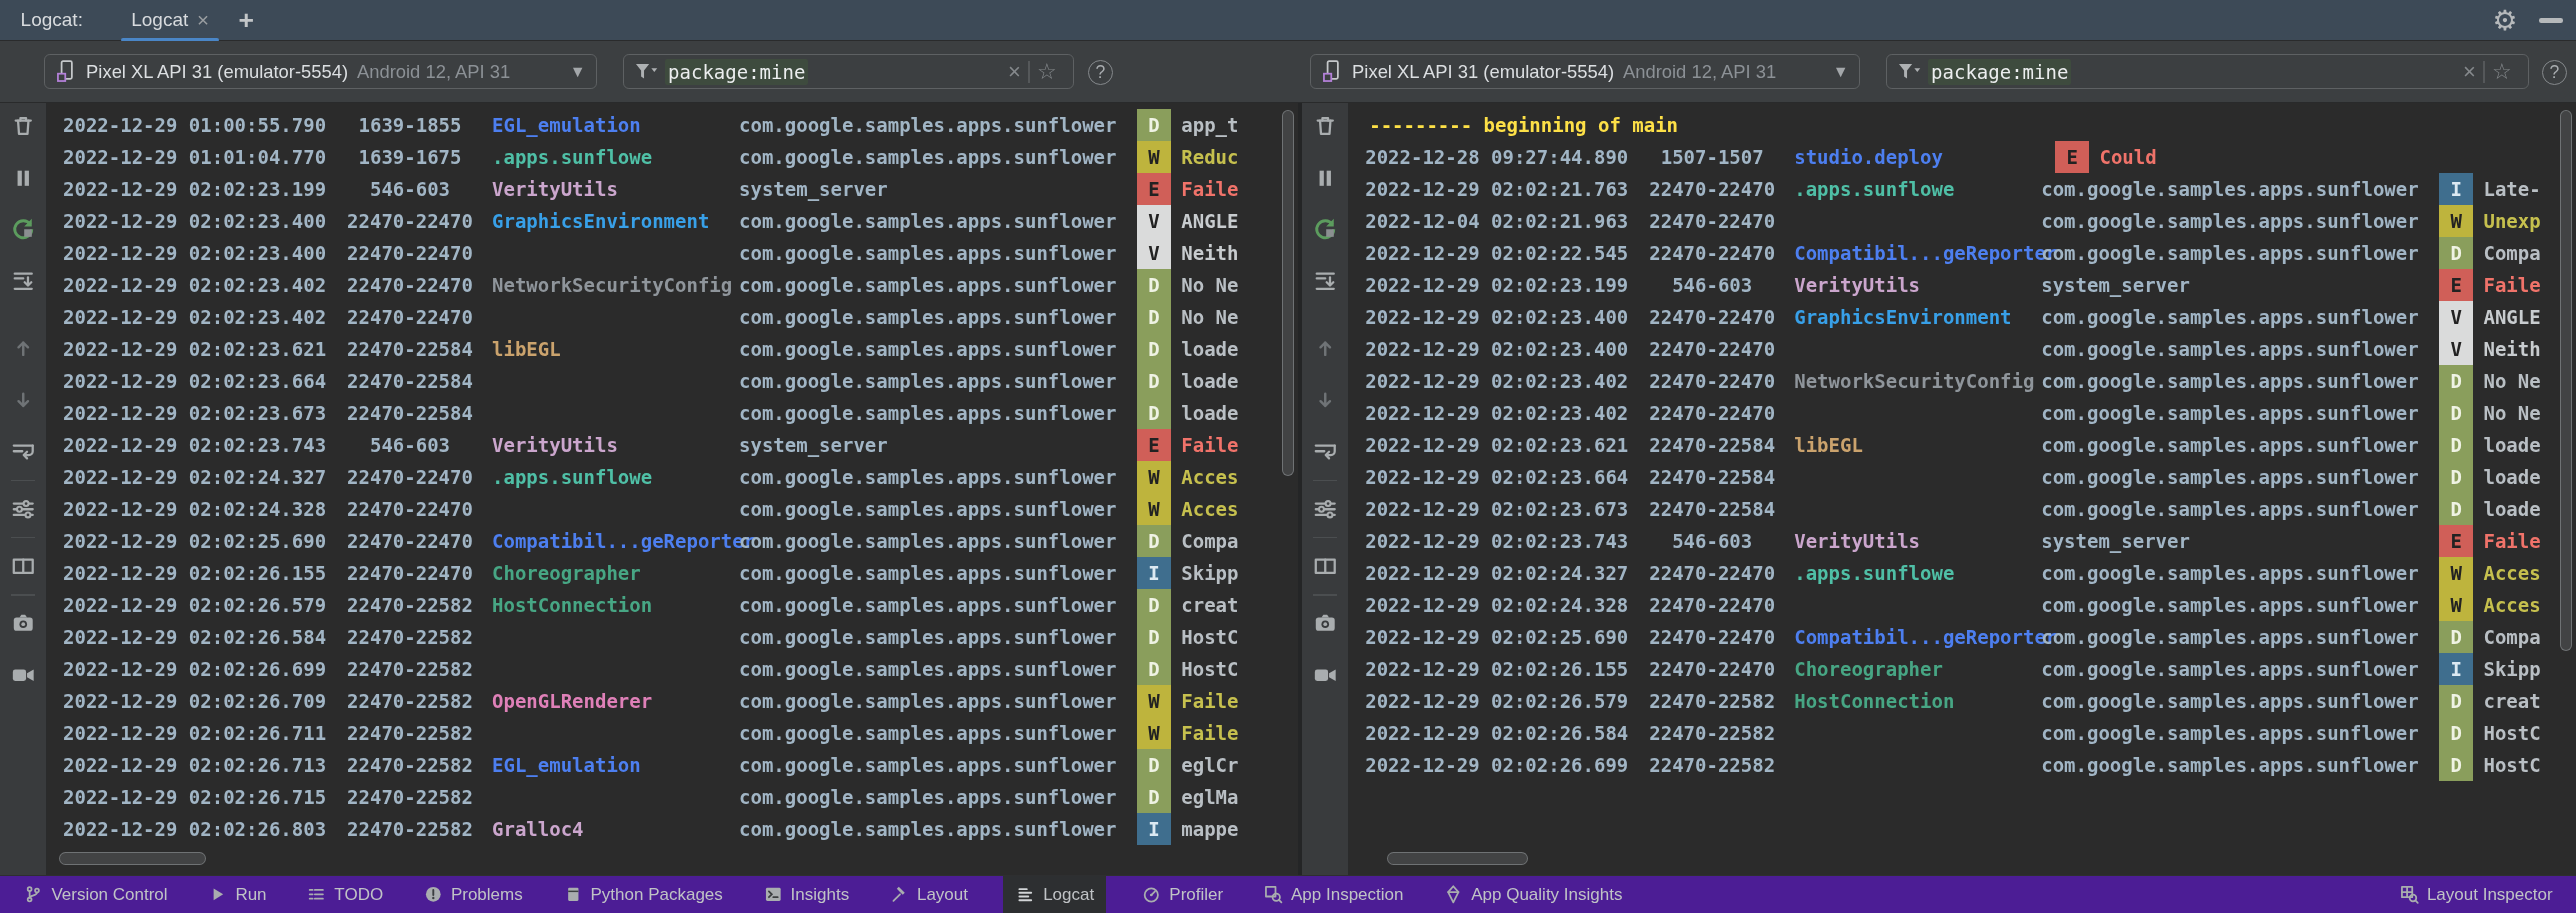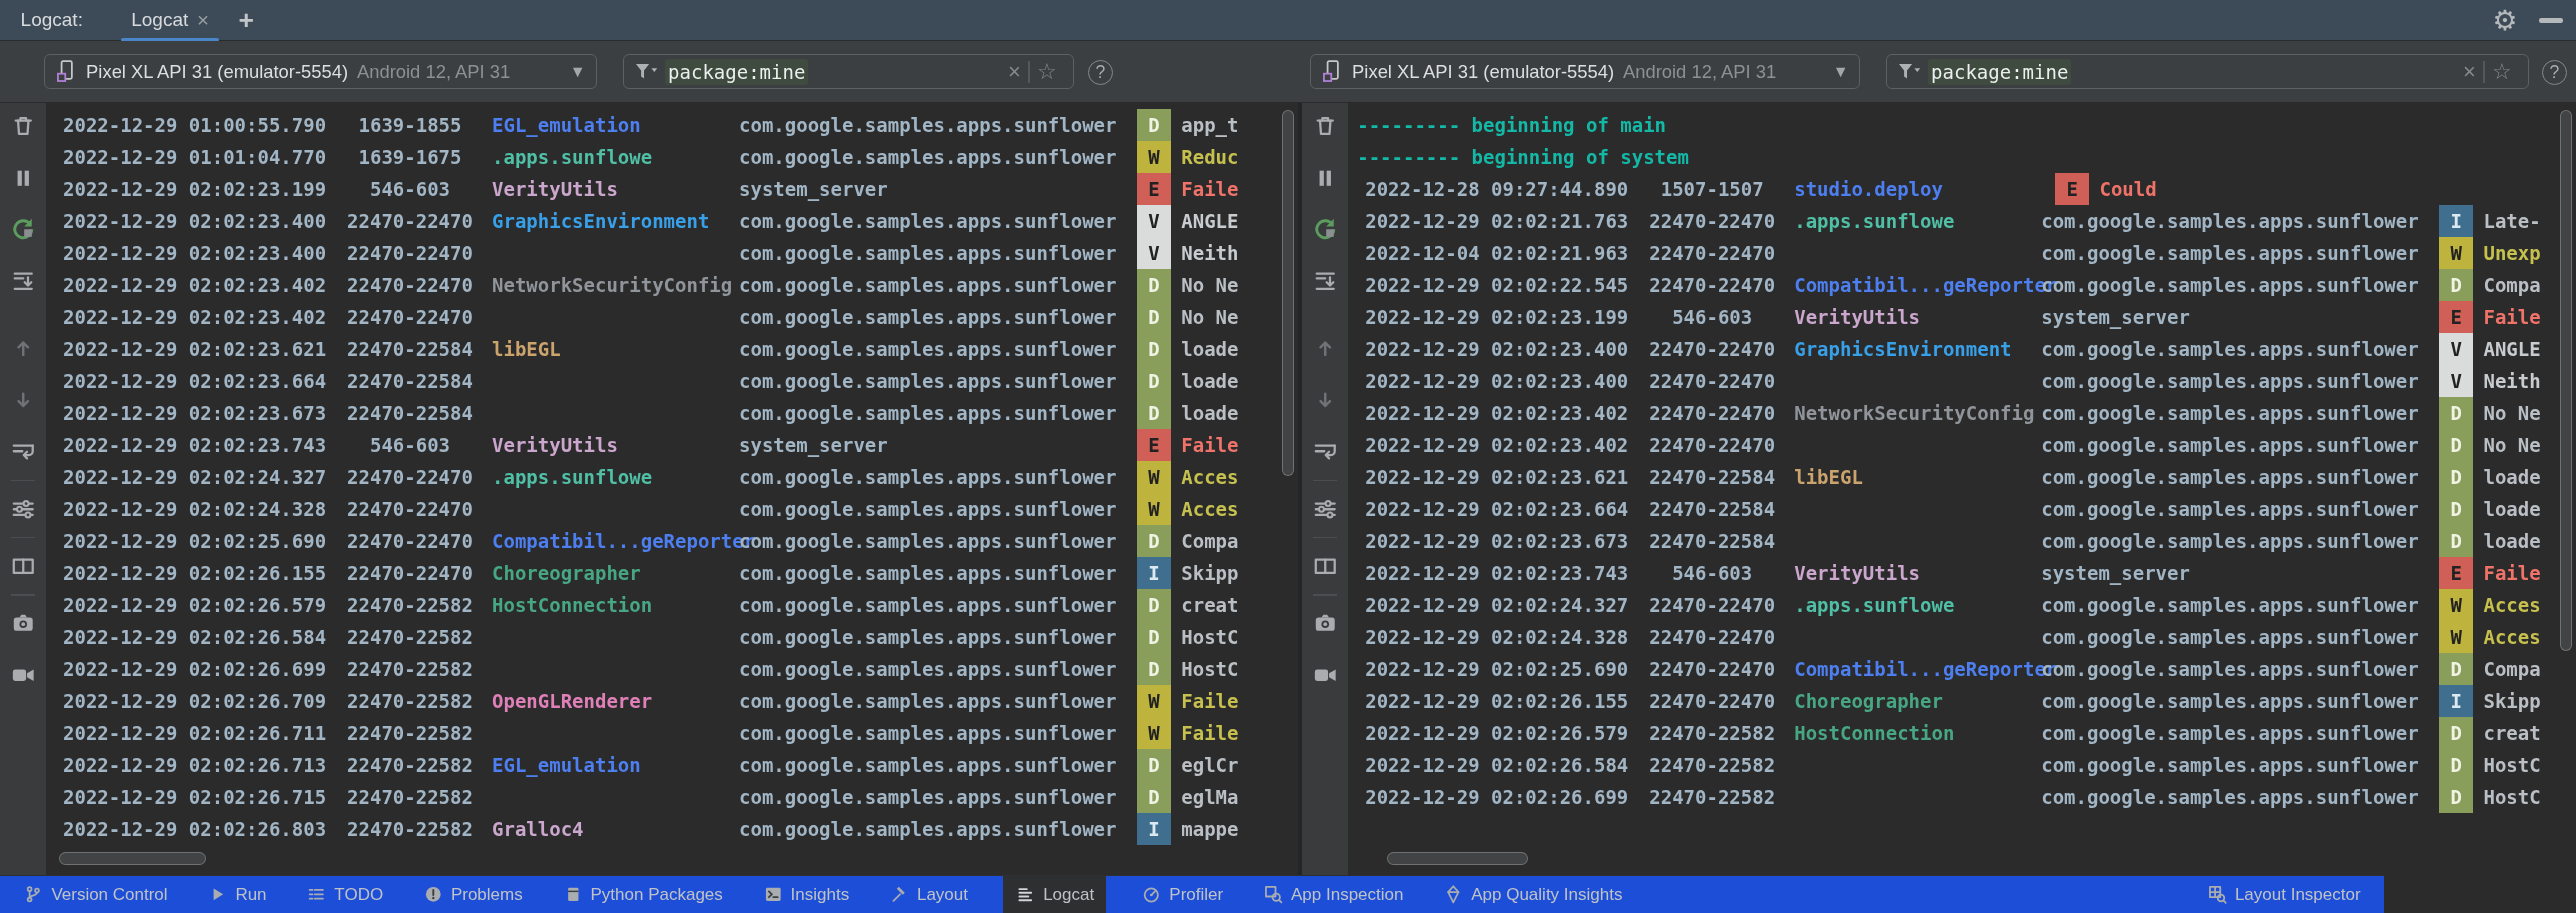--- a/index.html
+++ b/index.html
@@ -65,35 +65,35 @@
   .log { position:relative; flex:1; height:100%; background:#2B2B2B; overflow:hidden; }
   .log-rows { padding-top:5.9px; }
   .log-row { display:flex; height:32px; line-height:32px; white-space:pre;
              font-family:"DejaVu Sans Mono", monospace; font-size:19px; }
   .c-ts  { width:265px; margin-left:16px; color:#A1B5C5; flex:none; }
   .c-pid { width:126px; margin-left:19px; color:#A1B5C5; text-align:center; flex:none; }
   .c-tag { width:242px; margin-left:19px; flex:none; overflow:visible; }
   .c-pkg { width:379px; margin-left:5px; color:#A1B5C5; flex:none; }
   .c-badge { width:34px; margin-left:19px; flex:none; text-align:center; font-size:19px; }
   .c-msg { margin-left:10.3px; flex:1; overflow:hidden; }
-  .c-banner { margin-left:8px; color:#14b8a6; }
+  .c-banner { margin-left:20px; color:#fde047; }
 
   
   .vthumb { position:absolute; right:3.7px; width:12.5px; border-radius:6.6px;
             background:rgba(120,124,127,0.30); border:1.5px solid rgba(150,154,157,0.55); }
   .hthumb { position:absolute; height:12.5px; border-radius:6.6px;
             background:rgba(120,124,127,0.30); border:1.5px solid rgba(150,154,157,0.55); }
   .vthumb0 { top:7.4px; height:366px; }
   .vthumb1 { top:7.4px; height:541px; }
   .hthumb0 { left:11.8px; bottom:10.3px; width:147px; }
   .hthumb1 { left:38px; bottom:10.3px; width:141px; }
 
   
-  .statusbar { position:absolute; left:0; bottom:0; width:2384px; height:38px;
-               background:#1d4ed8; border-top:1.5px solid #2E2F30;
+  .statusbar { position:absolute; left:0; bottom:0; width:2576px; height:38px;
+               background:#4c1d95; border-top:1.5px solid #2E2F30;
                display:flex; align-items:center; padding:0 19px; }
   .status-left { display:flex; align-items:center; gap:31px; height:100%; }
   .status-right { margin-left:auto; display:flex; align-items:center; gap:31px; height:100%; }
   .st-item { display:flex; align-items:center; gap:7.4px; color:#C0C3C6; font-size:17px;
              height:100%; padding:0 4.4px; white-space:nowrap; }
   .st-item.active { background:#2D2F31; padding:0 11.8px; }
   .st-item svg { width:20.6px; height:20.6px; }
 </style>
 </head>
 <body>
@@ -302,21 +302,20 @@
               <circle cx="14" cy="15" r="2" fill="#A9ADAF"></circle>
             </svg></div>
           <div class="vt-icon"><svg viewBox="0 0 28 28">
               <rect x="3" y="8" width="14" height="12" rx="2.5" fill="#A9ADAF"></rect>
               <path d="M18 12l7-4v12l-7-4z" fill="#A9ADAF"></path>
             </svg></div>
         </div>
       <div class="log">
         <div class="log-rows">
             <div class="log-row"><span class="c-banner">--------- beginning of main</span></div>
-            <div class="log-row"><span class="c-banner">--------- beginning of system</span></div>
             <div class="log-row"><span class="c-ts">2022-12-28 09:27:44.890</span><span class="c-pid">1507-1507</span><span class="c-tag" style="color: rgb(77, 127, 240);">studio.deploy</span><span class="c-badge" style="background: rgb(208, 95, 88); color: rgb(34, 34, 34);">E</span><span class="c-msg" style="color: rgb(240, 115, 106);">Could</span></div>
             <div class="log-row"><span class="c-ts">2022-12-29 02:02:21.763</span><span class="c-pid">22470-22470</span><span class="c-tag" style="color: rgb(79, 191, 166);">.apps.sunflowe</span><span class="c-pkg">com.google.samples.apps.sunflower</span><span class="c-badge" style="background: rgb(63, 110, 142); color: rgb(220, 233, 242);">I</span><span class="c-msg" style="color: rgb(185, 191, 196);">Late-</span></div>
             <div class="log-row"><span class="c-ts">2022-12-04 02:02:21.963</span><span class="c-pid">22470-22470</span><span class="c-tag"></span><span class="c-pkg">com.google.samples.apps.sunflower</span><span class="c-badge" style="background: rgb(190, 180, 61); color: rgb(34, 34, 34);">W</span><span class="c-msg" style="color: rgb(198, 192, 78);">Unexp</span></div>
             <div class="log-row"><span class="c-ts">2022-12-29 02:02:22.545</span><span class="c-pid">22470-22470</span><span class="c-tag" style="color: rgb(77, 127, 240);">Compatibil...geReporter</span><span class="c-pkg">com.google.samples.apps.sunflower</span><span class="c-badge" style="background: rgb(138, 158, 92); color: rgb(239, 243, 228);">D</span><span class="c-msg" style="color: rgb(185, 191, 196);">Compa</span></div>
             <div class="log-row"><span class="c-ts">2022-12-29 02:02:23.199</span><span class="c-pid">546-603</span><span class="c-tag" style="color: rgb(203, 166, 205);">VerityUtils</span><span class="c-pkg">system_server</span><span class="c-badge" style="background: rgb(208, 95, 88); color: rgb(34, 34, 34);">E</span><span class="c-msg" style="color: rgb(240, 115, 106);">Faile</span></div>
             <div class="log-row"><span class="c-ts">2022-12-29 02:02:23.400</span><span class="c-pid">22470-22470</span><span class="c-tag" style="color: rgb(56, 160, 232);">GraphicsEnvironment</span><span class="c-pkg">com.google.samples.apps.sunflower</span><span class="c-badge" style="background: rgb(218, 219, 219); color: rgb(34, 34, 34);">V</span><span class="c-msg" style="color: rgb(200, 204, 207);">ANGLE</span></div>
             <div class="log-row"><span class="c-ts">2022-12-29 02:02:23.400</span><span class="c-pid">22470-22470</span><span class="c-tag"></span><span class="c-pkg">com.google.samples.apps.sunflower</span><span class="c-badge" style="background: rgb(218, 219, 219); color: rgb(34, 34, 34);">V</span><span class="c-msg" style="color: rgb(200, 204, 207);">Neith</span></div>
             <div class="log-row"><span class="c-ts">2022-12-29 02:02:23.402</span><span class="c-pid">22470-22470</span><span class="c-tag" style="color: rgb(143, 149, 155);">NetworkSecurityConfig</span><span class="c-pkg">com.google.samples.apps.sunflower</span><span class="c-badge" style="background: rgb(138, 158, 92); color: rgb(239, 243, 228);">D</span><span class="c-msg" style="color: rgb(185, 191, 196);">No Ne</span></div>
             <div class="log-row"><span class="c-ts">2022-12-29 02:02:23.402</span><span class="c-pid">22470-22470</span><span class="c-tag"></span><span class="c-pkg">com.google.samples.apps.sunflower</span><span class="c-badge" style="background: rgb(138, 158, 92); color: rgb(239, 243, 228);">D</span><span class="c-msg" style="color: rgb(185, 191, 196);">No Ne</span></div>
             <div class="log-row"><span class="c-ts">2022-12-29 02:02:23.621</span><span class="c-pid">22470-22584</span><span class="c-tag" style="color: rgb(203, 163, 109);">libEGL</span><span class="c-pkg">com.google.samples.apps.sunflower</span><span class="c-badge" style="background: rgb(138, 158, 92); color: rgb(239, 243, 228);">D</span><span class="c-msg" style="color: rgb(185, 191, 196);">loade</span></div>

